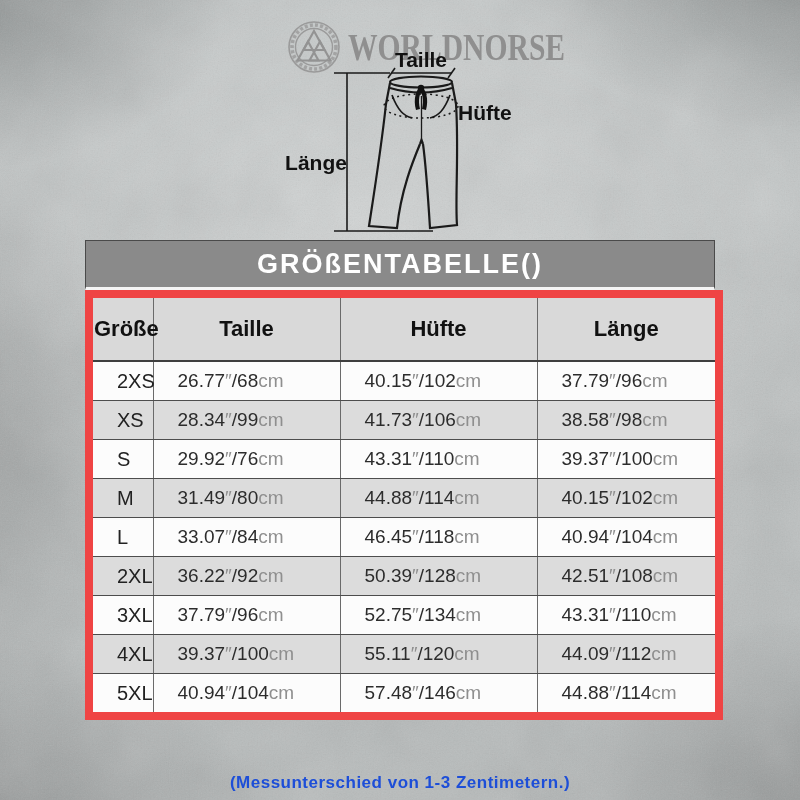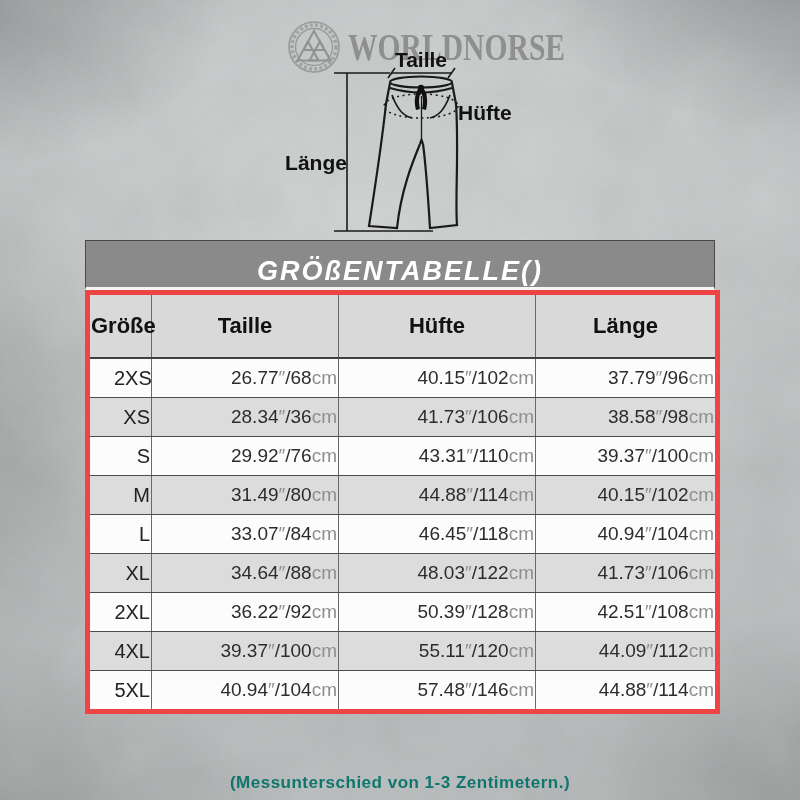--- a/index.html
+++ b/index.html
@@ -28,50 +28,49 @@
   }
 
   
   .diagram{left:270px;top:46px;width:250px;height:195px;}
   .dia-text{font-family:"Liberation Sans",sans-serif;font-weight:bold;font-size:21px;fill:#111;}
 
   
   .sheet{left:85px;top:240px;width:630px;}
   .title-bar{
     height:50px;background:#8a8a8a;border:1px solid #4a4a4a;border-bottom:3px solid #f5f5f5;
-    display:flex;align-items:flex-end;justify-content:center;color:#fff;
+    display:flex;align-items:center;justify-content:center;color:#fff;
     box-sizing:border-box;
-    font-style:italic;
   }
   .t-main{font-size:27px;font-weight:bold;letter-spacing:2px;}
   .t-sub{font-size:20px;font-weight:bold;letter-spacing:2px;padding-top:3px;}
   table.size-table{
     width:630px;border-collapse:collapse;table-layout:fixed;
-    border:5px solid #ef4444;background:#fcfcfc;
+    border:8px solid #ef4444;background:#fcfcfc;
   }
   .size-table col.c-size{width:64px;}
   .size-table col.c-taille{width:187px;}
   .size-table col.c-huefte{width:197px;}
   .size-table col.c-laenge{width:182px;}
   .size-table th{
     height:60px;background:#d9d9d9;font-size:22px;font-weight:bold;color:#111;
     border:1px solid #6a6a6a;border-top:1px solid #3f3f3f;border-bottom:2px solid #3f3f3f;
   }
   .size-table td{
-    height:36px;text-align:right;border-left:1px solid #6a6a6a;border-right:1px solid #6a6a6a;
+    height:36px;text-align:left;border-left:1px solid #6a6a6a;border-right:1px solid #6a6a6a;
     border-top:1px solid #4d4d4d;border-bottom:1px solid #4d4d4d;
     font-size:19px;color:#2c2c2c;white-space:nowrap;padding-left:24px;
   }
   .size-table tr:nth-child(even) td{background:#dcdcdc;}
   .size-table td.cell-size{font-size:20px;color:#222;}
   .unit{color:#8f8f8f;}
 
   .footer-note{
     left:0;top:773px;width:800px;text-align:center;
-    font-size:17px;font-weight:bold;color:#0f766e;letter-spacing:.5px;
+    font-size:17px;font-weight:bold;color:#1d4ed8;letter-spacing:.5px;
   }
 </style>
 </head>
 <body>
 
 <svg class="texture" width="800" height="800" aria-hidden="true">
   <filter id="mottle">
       <feTurbulence type="fractalNoise" baseFrequency="0.012" numOctaves="3" seed="7"></feTurbulence>
       <feColorMatrix type="saturate" values="0"></feColorMatrix>
     </filter>
@@ -165,21 +164,21 @@
       </thead>
     <tbody>
         <tr>
           <td class="cell-size">2XS</td>
           <td><span>26.77</span><span class="unit">″</span><span>/68</span><span class="unit">cm</span></td>
           <td><span>40.15</span><span class="unit">″</span><span>/102</span><span class="unit">cm</span></td>
           <td><span>37.79</span><span class="unit">″</span><span>/96</span><span class="unit">cm</span></td>
         </tr>
         <tr>
           <td class="cell-size">XS</td>
-          <td><span>28.34</span><span class="unit">″</span><span>/36</span><span class="unit">cm</span></td>
+          <td><span>28.34</span><span class="unit">″</span><span>/99</span><span class="unit">cm</span></td>
           <td><span>41.73</span><span class="unit">″</span><span>/106</span><span class="unit">cm</span></td>
           <td><span>38.58</span><span class="unit">″</span><span>/98</span><span class="unit">cm</span></td>
         </tr>
         <tr>
           <td class="cell-size">S</td>
           <td><span>29.92</span><span class="unit">″</span><span>/76</span><span class="unit">cm</span></td>
           <td><span>43.31</span><span class="unit">″</span><span>/110</span><span class="unit">cm</span></td>
           <td><span>39.37</span><span class="unit">″</span><span>/100</span><span class="unit">cm</span></td>
         </tr>
         <tr>
@@ -188,32 +187,32 @@
           <td><span>44.88</span><span class="unit">″</span><span>/114</span><span class="unit">cm</span></td>
           <td><span>40.15</span><span class="unit">″</span><span>/102</span><span class="unit">cm</span></td>
         </tr>
         <tr>
           <td class="cell-size">L</td>
           <td><span>33.07</span><span class="unit">″</span><span>/84</span><span class="unit">cm</span></td>
           <td><span>46.45</span><span class="unit">″</span><span>/118</span><span class="unit">cm</span></td>
           <td><span>40.94</span><span class="unit">″</span><span>/104</span><span class="unit">cm</span></td>
         </tr>
         <tr>
-          <td class="cell-size">XL</td>
-          <td><span>34.64</span><span class="unit">″</span><span>/88</span><span class="unit">cm</span></td>
-          <td><span>48.03</span><span class="unit">″</span><span>/122</span><span class="unit">cm</span></td>
-          <td><span>41.73</span><span class="unit">″</span><span>/106</span><span class="unit">cm</span></td>
-        </tr>
-        <tr>
           <td class="cell-size">2XL</td>
           <td><span>36.22</span><span class="unit">″</span><span>/92</span><span class="unit">cm</span></td>
           <td><span>50.39</span><span class="unit">″</span><span>/128</span><span class="unit">cm</span></td>
           <td><span>42.51</span><span class="unit">″</span><span>/108</span><span class="unit">cm</span></td>
         </tr>
         <tr>
+          <td class="cell-size">3XL</td>
+          <td><span>37.79</span><span class="unit">″</span><span>/96</span><span class="unit">cm</span></td>
+          <td><span>52.75</span><span class="unit">″</span><span>/134</span><span class="unit">cm</span></td>
+          <td><span>43.31</span><span class="unit">″</span><span>/110</span><span class="unit">cm</span></td>
+        </tr>
+        <tr>
           <td class="cell-size">4XL</td>
           <td><span>39.37</span><span class="unit">″</span><span>/100</span><span class="unit">cm</span></td>
           <td><span>55.11</span><span class="unit">″</span><span>/120</span><span class="unit">cm</span></td>
           <td><span>44.09</span><span class="unit">″</span><span>/112</span><span class="unit">cm</span></td>
         </tr>
         <tr>
           <td class="cell-size">5XL</td>
           <td><span>40.94</span><span class="unit">″</span><span>/104</span><span class="unit">cm</span></td>
           <td><span>57.48</span><span class="unit">″</span><span>/146</span><span class="unit">cm</span></td>
           <td><span>44.88</span><span class="unit">″</span><span>/114</span><span class="unit">cm</span></td>

